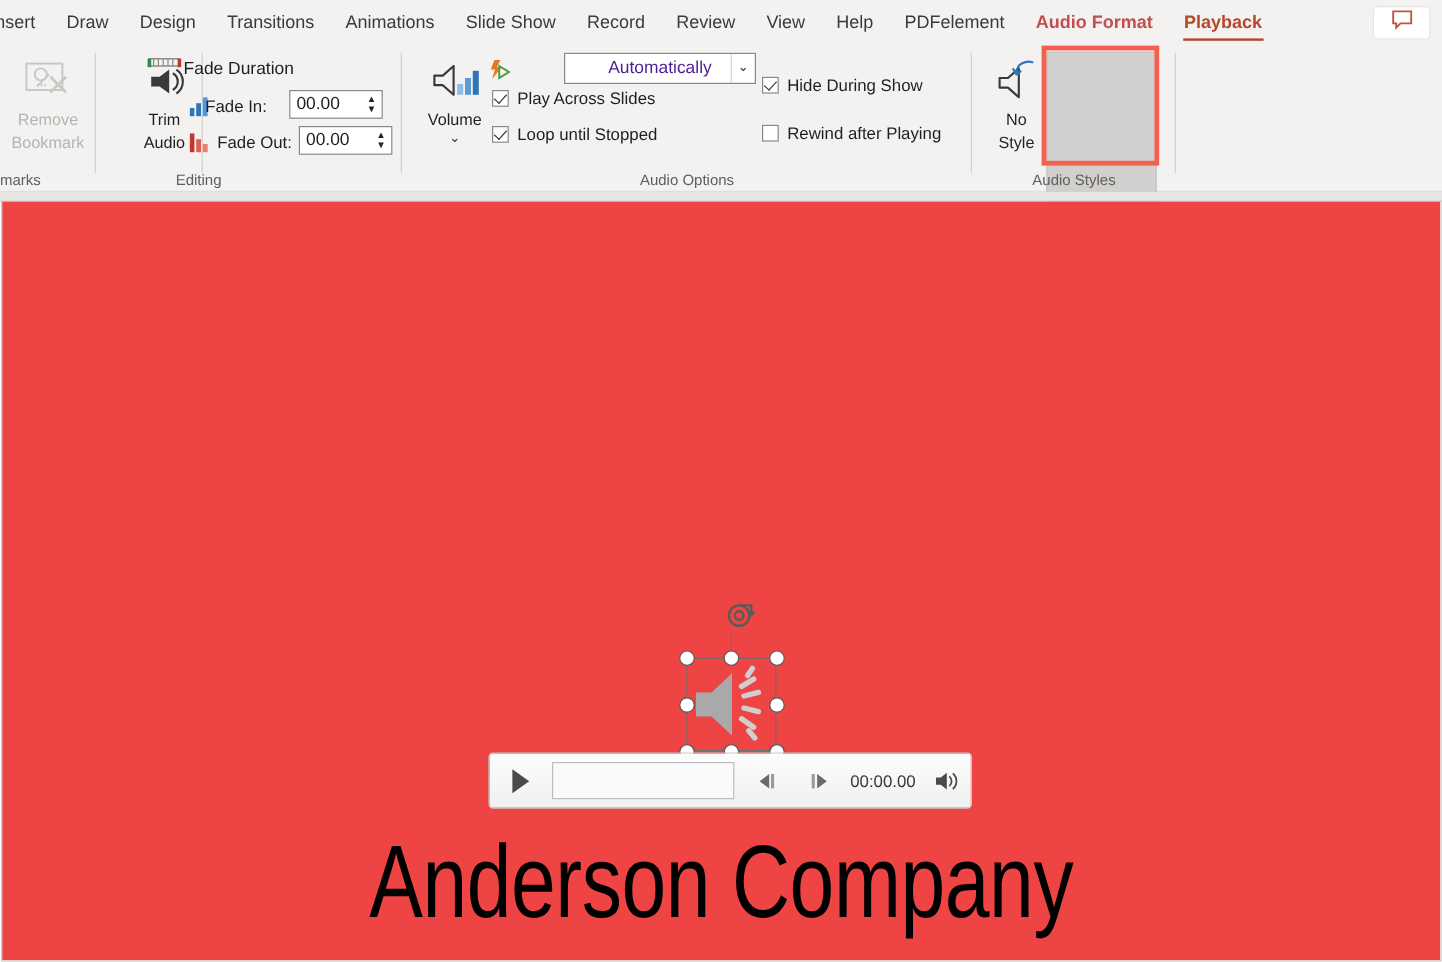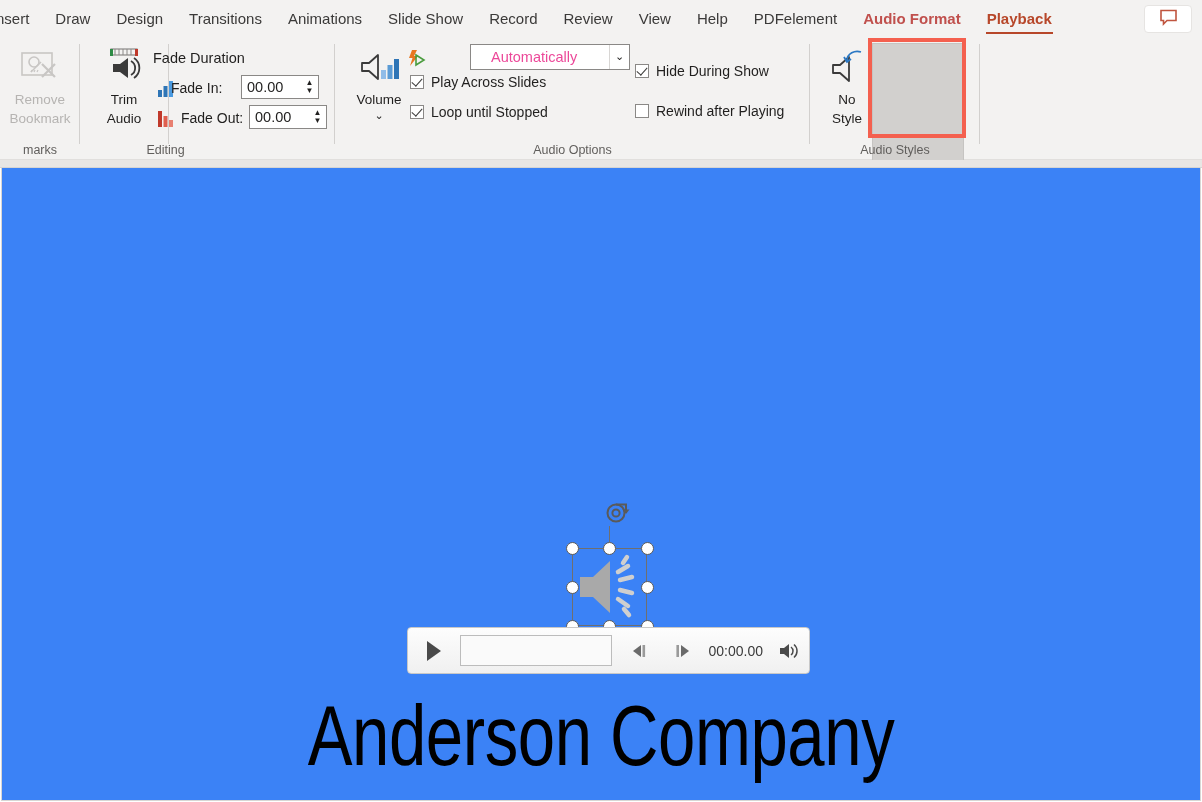--- a/index.html
+++ b/index.html
@@ -153,22 +153,23 @@
   .combo {
     position: absolute;
     background: #ffffff;
     border: 1px solid #8a8886;
     display: flex; align-items: center;
   }
   .combo .ctext {
     flex: 1;
     padding-left: 20px;
     font-size: 14.5px;
-    color: #ec4899;
+    color: #4c1d95;
     white-space: nowrap;
+    text-align: center;
   }
   .combo .carrow {
     width: 20px;
     text-align: center;
     font-size: 11px;
     color: #201f1e;
     border-left: 1px solid #d8d6d4;
     height: 100%;
     line-height: 22px;
   }
@@ -182,21 +183,21 @@
     position: absolute;
     border: 4px solid #f4604f;
     pointer-events: none;
   }
 
   
   .slide {
     position: absolute;
     left: 1px; top: 168px;
     width: 1200px; height: 633px;
-    background: #3b82f6;
+    background: #ef4444;
     border: 1px solid #d8d6d4;
     border-top: none;
   }
 
   .audio-obj {
     position: absolute;
     left: 570px; top: 380px;
     width: 75px; height: 78px;
   }
   .rot-handle {
@@ -308,26 +309,26 @@
             <rect x="3" y="3" width="30" height="22" fill="none" stroke="#c8c6c4" stroke-width="1.6"></rect>
             <circle cx="15" cy="12" r="5" fill="none" stroke="#c8c6c4" stroke-width="1.6"></circle>
             <path d="M12 22 L22 12" stroke="#c8c6c4" stroke-width="1.4"></path>
             <path d="M12 22 L13 20 M15 22 L16 20 M18 22 L19 20" stroke="#c8c6c4" stroke-width="1.2"></path>
             <path d="M23 14 L36 27 M36 14 L23 27" stroke="#c8c6c4" stroke-width="2.2"></path>
           </svg>
         </span>
         <span>Remove</span>
         <span>Bookmark</span>
       </div>
-      <div class="group-label" style="text-align:center; padding-left:0px;">marks</div>
+      <div class="group-label" style="text-align:left; padding-left:0px;">marks</div>
       <div class="group-sep" style="left:79px;"></div>
     </div>
 
     <div class="group" style="left:80px; width:255px;">
-      <div class="bigbtn" style="left:10px; top:6px; width:68px;justify-content:space-between;">
+      <div class="bigbtn" style="left:23px; top:6px; width:68px;justify-content:space-between;">
         <span class="glyph">
           <svg width="46" height="40" viewBox="0 0 46 40">
             <rect x="10" y="2" width="26" height="6" fill="none" stroke="#8a8886" stroke-width="1.2"></rect>
             <path d="M14 2 v6 M18 2 v6 M22 2 v6 M26 2 v6 M30 2 v6" stroke="#8a8886" stroke-width="1"></path>
             <rect x="9" y="2" width="3" height="7" fill="#2e8b45"></rect>
             <rect x="34" y="2" width="3" height="7" fill="#c0392b"></rect>
             <path d="M12 17 L19 17 L27 11 L27 31 L19 25 L12 25 Z" fill="#3a3a3a"></path>
             <path d="M30 14 a8 8 0 0 1 0 14" fill="none" stroke="#3a3a3a" stroke-width="1.8"></path>
             <path d="M33 11 a12 12 0 0 1 0 20" fill="none" stroke="#3a3a3a" stroke-width="1.8"></path>
           </svg>

